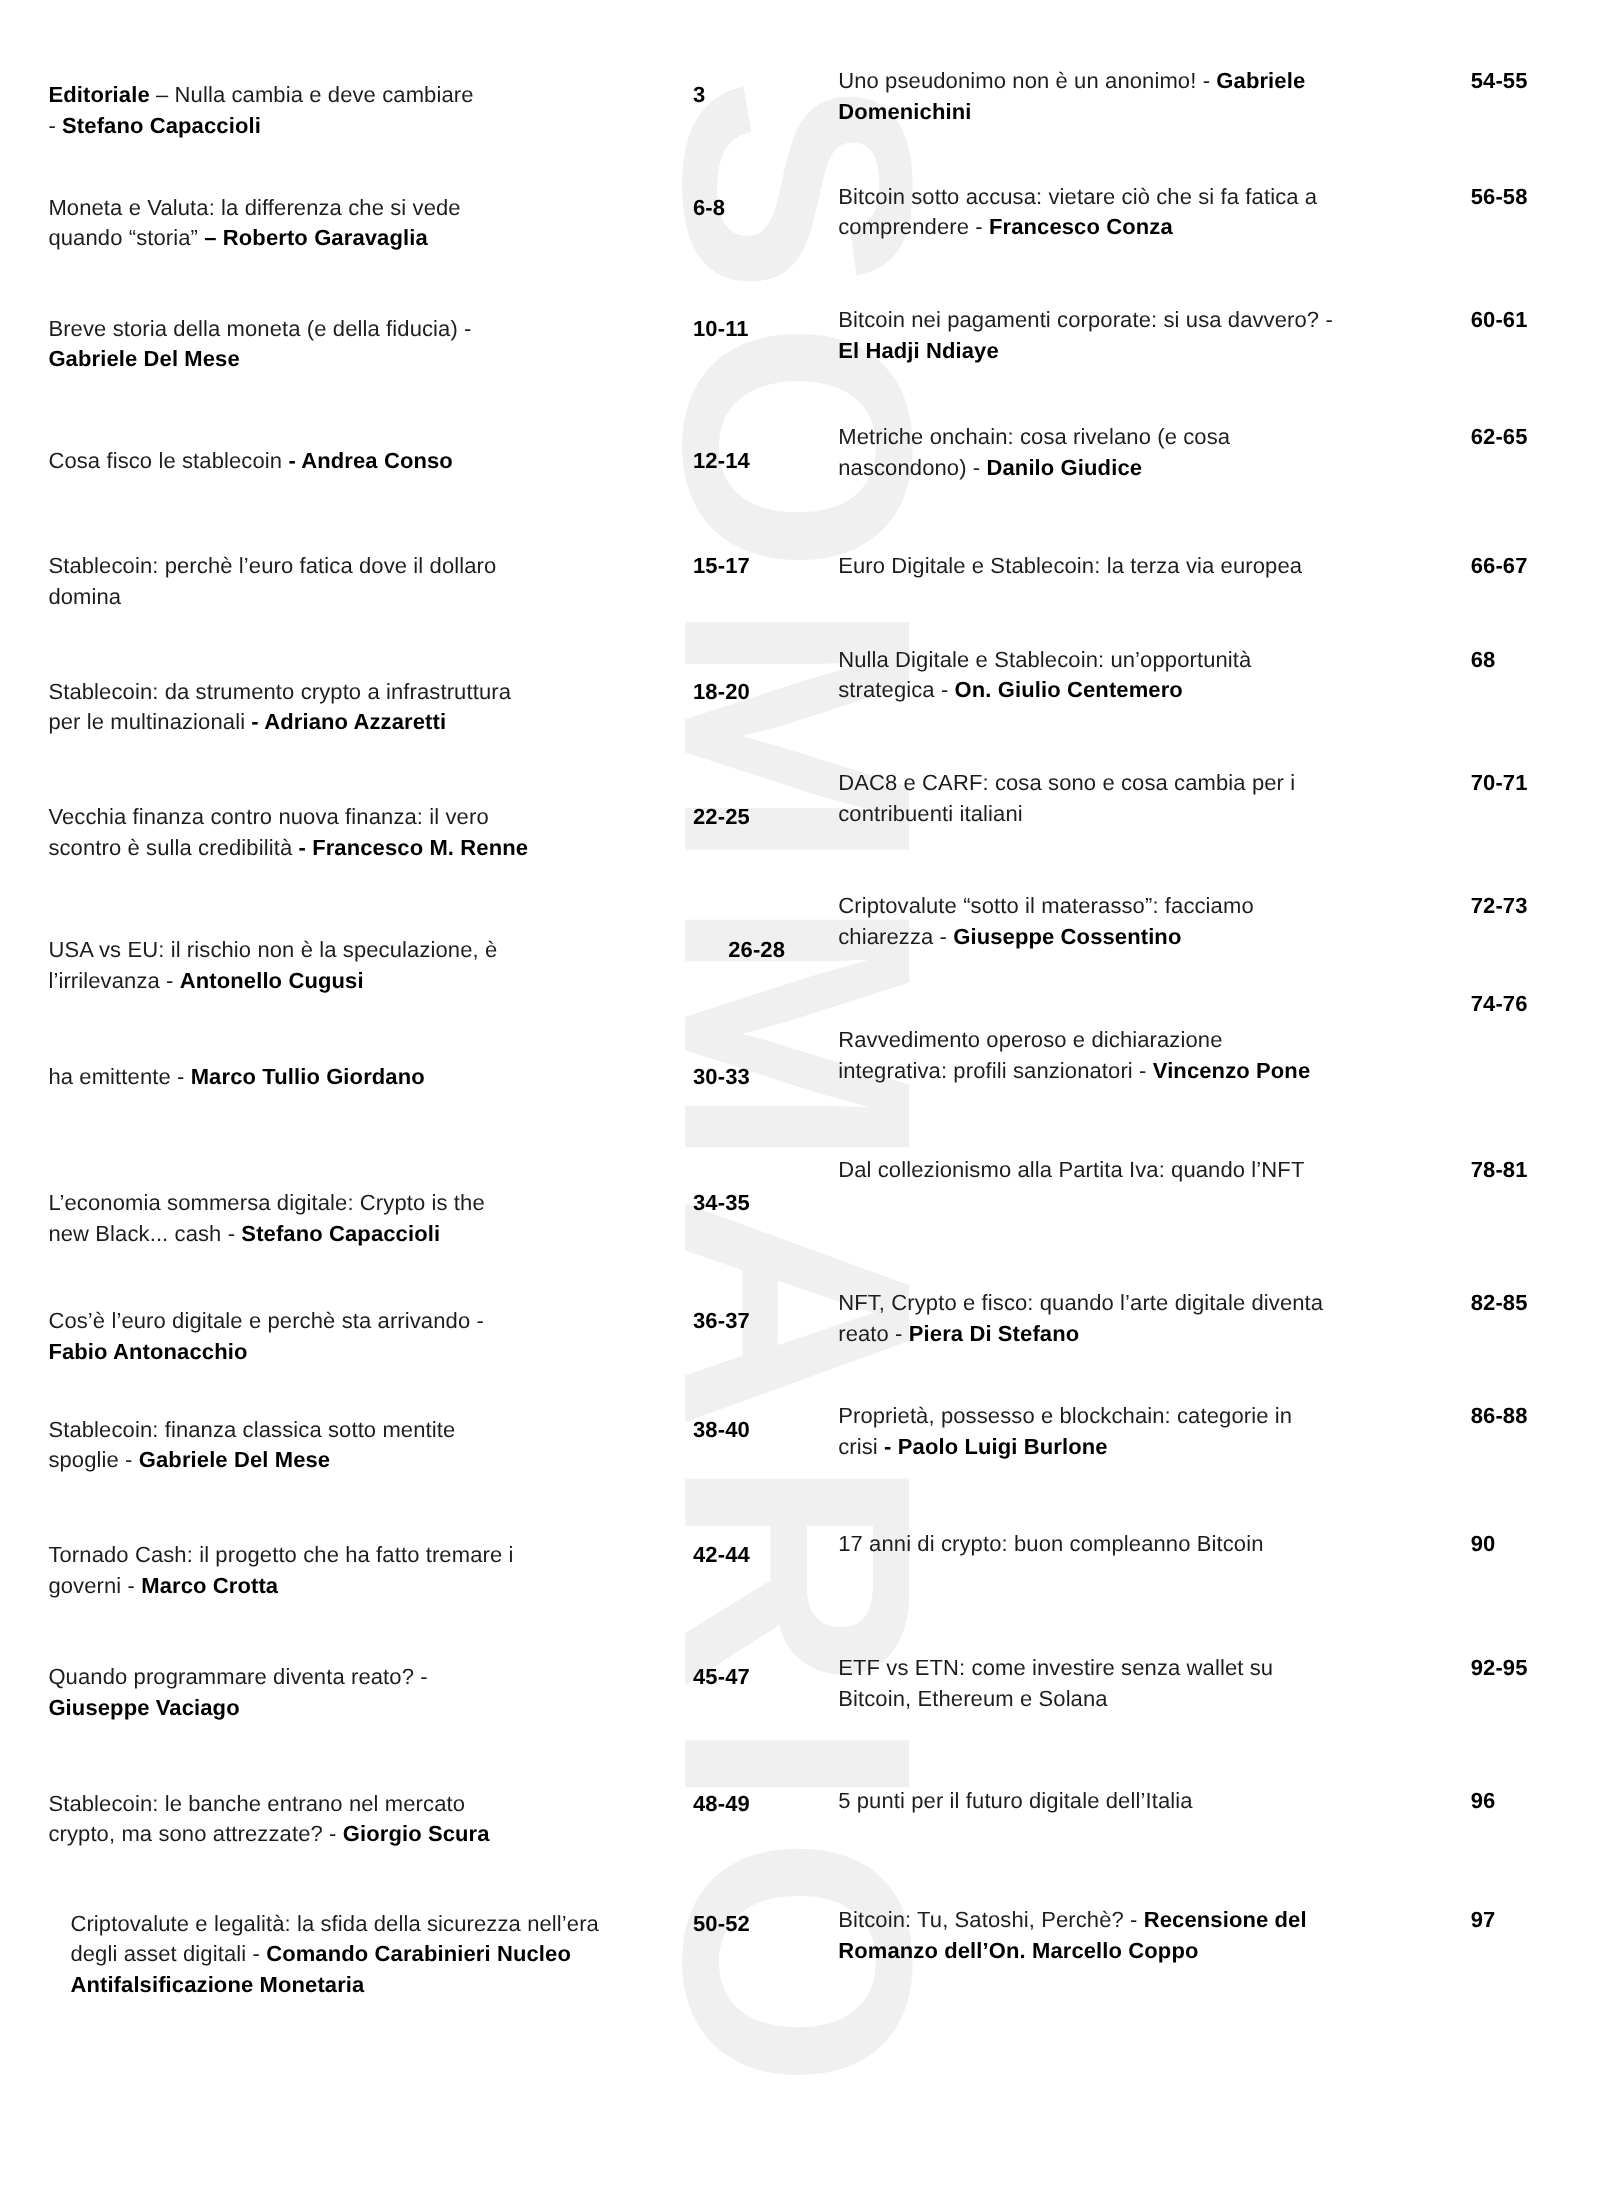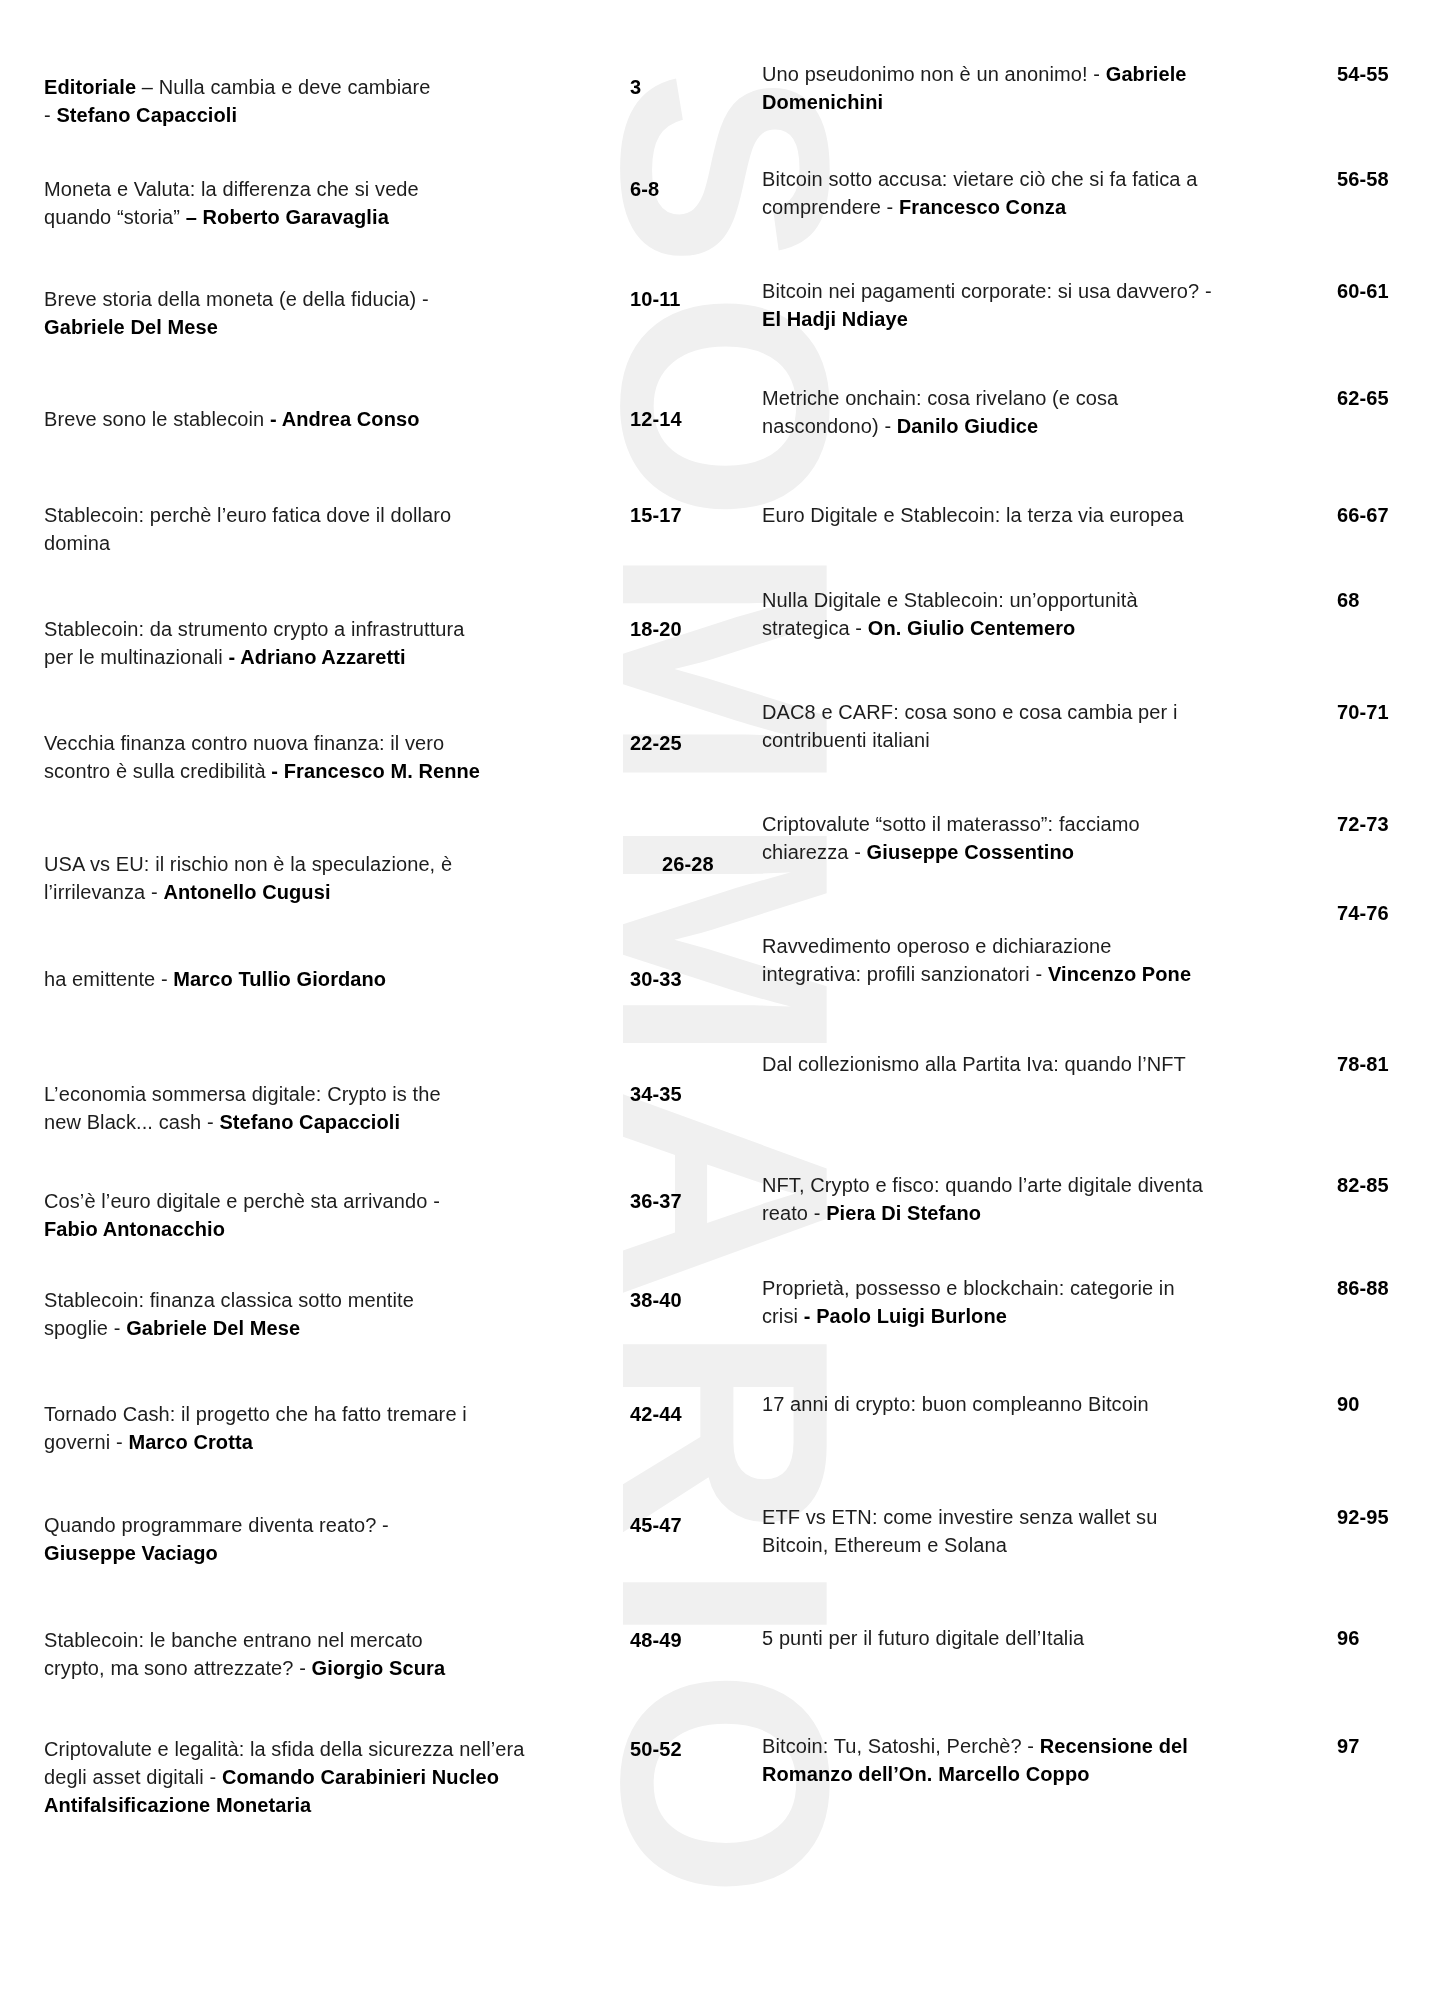--- a/index.html
+++ b/index.html
@@ -45,21 +45,21 @@
       <span class="line"><span>Moneta e Valuta: la differenza che si vede</span></span>
       <span class="line"><span>quando “storia”  </span><b>– Roberto Garavaglia</b></span>
     </div>
     <div class="entry page" style="top: 175px;">6-8</div>
     <div class="entry title" style="top: 285px;">
       <span class="line"><span>Breve storia della moneta (e della fiducia) -</span></span>
       <span class="line"><b>Gabriele Del Mese</b></span>
     </div>
     <div class="entry page" style="top: 285px;">10-11</div>
     <div class="entry title" style="top: 405px;">
-      <span class="line"><span>Breve sono le stablecoin </span><b>- Andrea Conso</b></span>
+      <span class="line"><span>Cosa fisco le stablecoin </span><b>- Andrea Conso</b></span>
     </div>
     <div class="entry page" style="top: 405px;">12-14</div>
     <div class="entry title" style="top: 501px;">
       <span class="line"><span>Stablecoin: perchè l’euro fatica dove il dollaro</span></span>
       <span class="line"><span>domina</span></span>
     </div>
     <div class="entry page" style="top: 501px;">15-17</div>
     <div class="entry title" style="top: 615px;">
       <span class="line"><span>Stablecoin: da strumento crypto a infrastruttura</span></span>
       <span class="line"><span>per le multinazionali </span><b>- Adriano Azzaretti</b></span>
@@ -102,21 +102,21 @@
     <div class="entry title" style="top: 1511px;">
       <span class="line"><span>Quando programmare diventa reato? -</span></span>
       <span class="line"><b>Giuseppe Vaciago</b></span>
     </div>
     <div class="entry page" style="top: 1511px;">45-47</div>
     <div class="entry title" style="top: 1626px;">
       <span class="line"><span>Stablecoin: le banche entrano nel mercato</span></span>
       <span class="line"><span>crypto, ma sono attrezzate? - </span><b>Giorgio Scura</b></span>
     </div>
     <div class="entry page" style="top: 1626px;">48-49</div>
-    <div class="entry title" style="top: 1735px;">
+    <div class="entry title" style="top: 1735px; margin-left: 20px;">
       <span class="line"><span>Criptovalute e legalità: la sfida della sicurezza nell’era</span></span>
       <span class="line"><span>degli asset digitali - </span><b>Comando Carabinieri Nucleo</b></span>
       <span class="line"><b>Antifalsificazione Monetaria</b></span>
     </div>
     <div class="entry page" style="top: 1735px;">50-52</div>
   </div>
 <div class="col-right">
     <div class="entry title" style="top: 60px;">
       <span class="line"><span>Uno pseudonimo non è un anonimo! - </span><b>Gabriele</b></span>
       <span class="line"><b>Domenichini</b></span>

